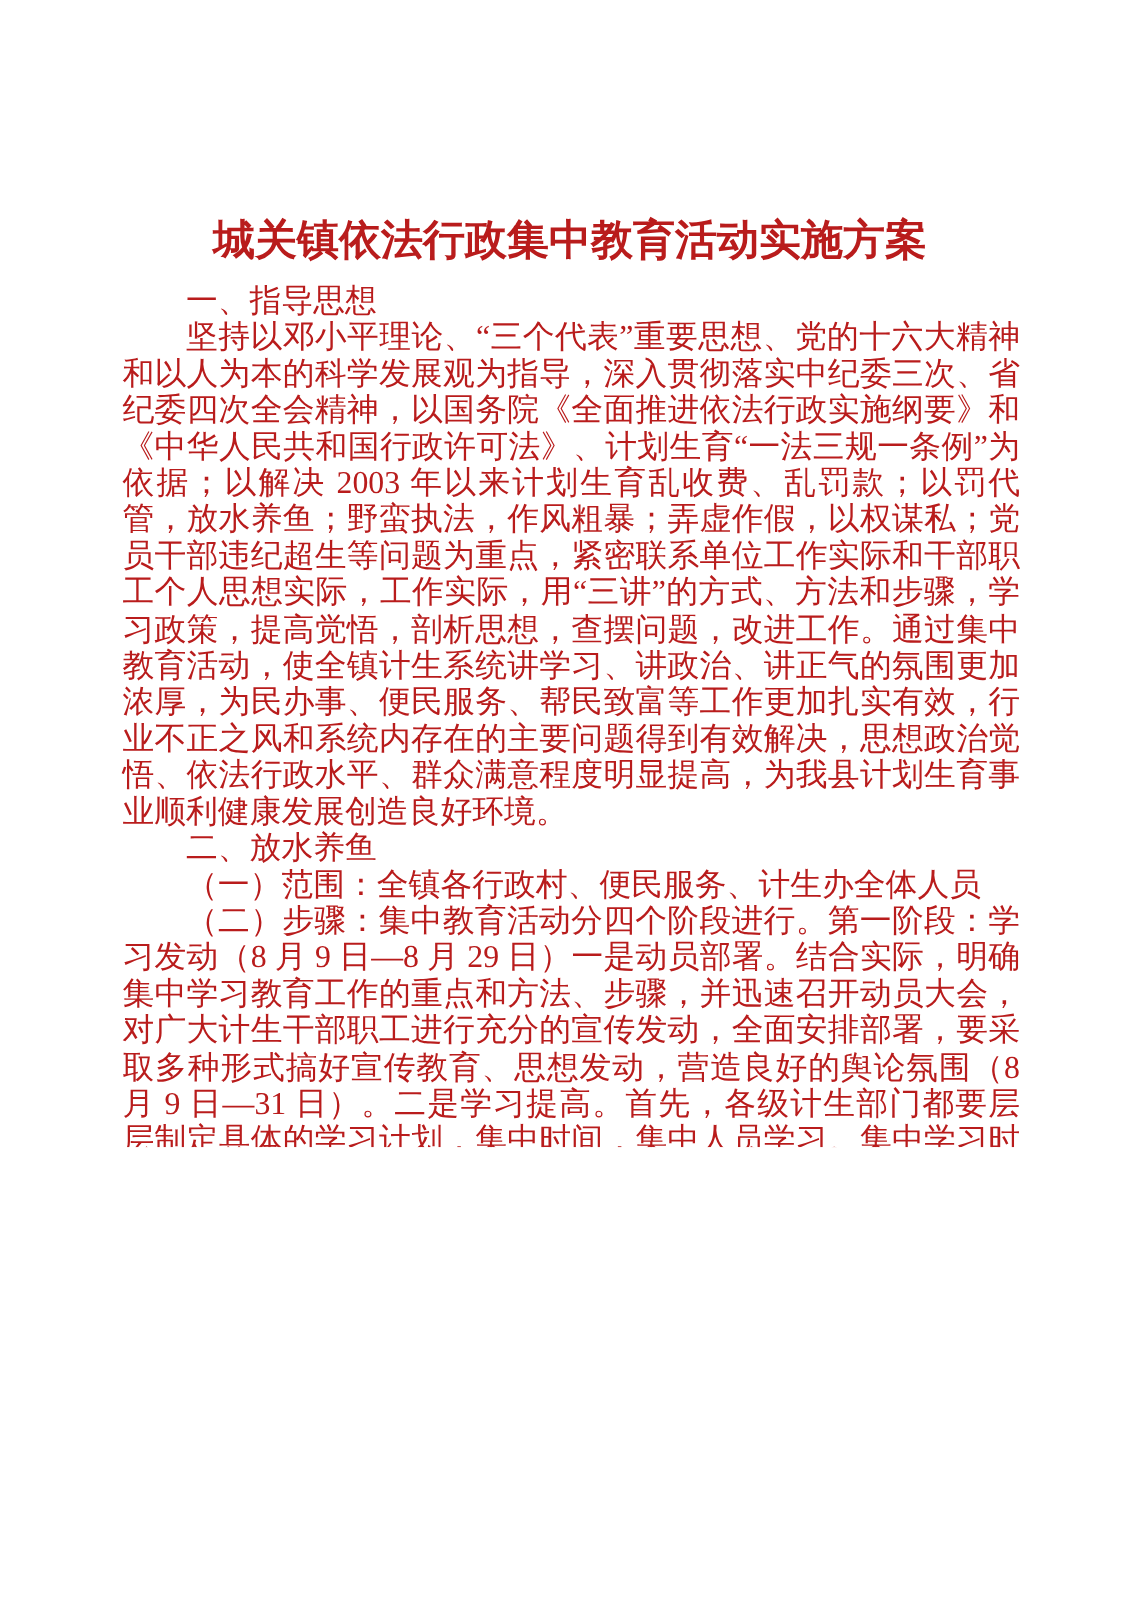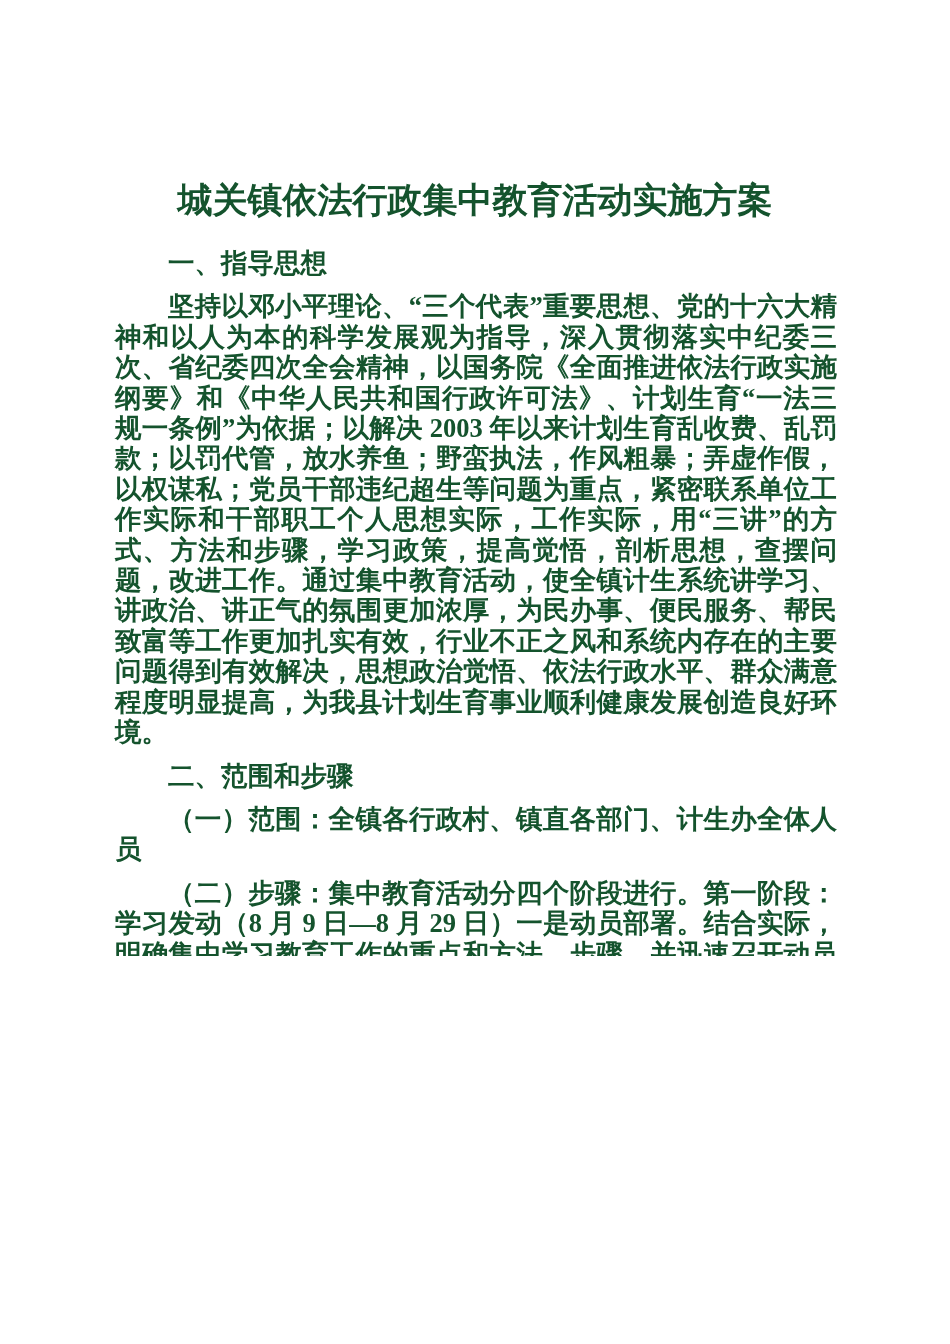--- a/index.html
+++ b/index.html
@@ -5,21 +5,21 @@
   html, body {
     margin: 0;
     padding: 0;
     background: #ffffff;
   }
   .page {
     position: relative;
     width: 950px;
     height: 956px;
     background: #ffffff;
-    color: #14532d;
+    color: #b91c1c;
     font-family: "Liberation Serif", "DejaVu Serif", serif;
     overflow: hidden;
   }
   .doc-title {
     position: absolute;
     top: 178px;
     left: 100px;
     width: 750px;
     margin: 0;
     text-align: center;
@@ -28,28 +28,27 @@
     font-weight: 700;
     white-space: nowrap;
   }
   .doc-body {
     position: absolute;
     top: 235px;
     left: 102px;
     width: 748px;
   }
   .doc-body p {
-    margin: 13px;
+    margin: 0;
     font-size: 26.5px;
     line-height: 30.4px;
     text-align: justify;
     text-indent: 2em;
     word-break: normal;
     overflow-wrap: break-word;
-    font-weight: bold;
   }
   .doc-footer {
     position: absolute;
     top: 1242px;
     left: 438px;
     font-size: 24px;
     line-height: 22px;
     letter-spacing: 2.5px;
     white-space: nowrap;
   }
@@ -57,22 +56,22 @@
 </head>
 <body>
 
 <div class="page">
 
   <h1 class="doc-title">城关镇依法行政集中教育活动实施方案</h1>
 
   <div class="doc-body">
     <p>一、指导思想</p>
     <p>坚持以邓小平理论、“三个代表”重要思想、党的十六大精神和以人为本的科学发展观为指导，深入贯彻落实中纪委三次、省纪委四次全会精神，以国务院《全面推进依法行政实施纲要》和《中华人民共和国行政许可法》、计划生育“一法三规一条例”为依据；以解决 2003 年以来计划生育乱收费、乱罚款；以罚代管，放水养鱼；野蛮执法，作风粗暴；弄虚作假，以权谋私；党员干部违纪超生等问题为重点，紧密联系单位工作实际和干部职工个人思想实际，工作实际，用“三讲”的方式、方法和步骤，学习政策，提高觉悟，剖析思想，查摆问题，改进工作。通过集中教育活动，使全镇计生系统讲学习、讲政治、讲正气的氛围更加浓厚，为民办事、便民服务、帮民致富等工作更加扎实有效，行业不正之风和系统内存在的主要问题得到有效解决，思想政治觉悟、依法行政水平、群众满意程度明显提高，为我县计划生育事业顺利健康发展创造良好环境。</p>
-    <p>二、范围和步骤</p>
-    <p>（一）范围：全镇各行政村、镇直各部门、计生办全体人员</p>
+    <p>二、放水养鱼</p>
+    <p>（一）范围：全镇各行政村、便民服务、计生办全体人员</p>
     <p>（二）步骤：集中教育活动分四个阶段进行。第一阶段：学习发动（8 月 9 日—8 月 29 日）一是动员部署。结合实际，明确集中学习教育工作的重点和方法、步骤，并迅速召开动员大会，对广大计生干部职工进行充分的宣传发动，全面安排部署，要采取多种形式搞好宣传教育、思想发动，营造良好的舆论氛围（8 月 9 日—31 日）。二是学习提高。首先，各级计生部门都要层层制定具体的学习计划，集中时间，集中人员学习。集中学习时间累计不少于一周。学习内容主要有：《全面推进依法行政实施纲要》、《中华人民共和国行政许可法》、《流动人口计划生育工作管理办法》；《计划生育技术服务管理条例》；《社会抚养费征收管理办法》；《XX 省人口与计划生育条例》；《财政部、中国人民银行关于公安等部门收费收入纳入预算管理的通知》；《违反行政事业性收费和罚没收入收支</p>
   </div>
 
   <div class="doc-footer">
     <span>第1页 共4页</span>
   </div>
 
 </div>
 
 </body></html>

